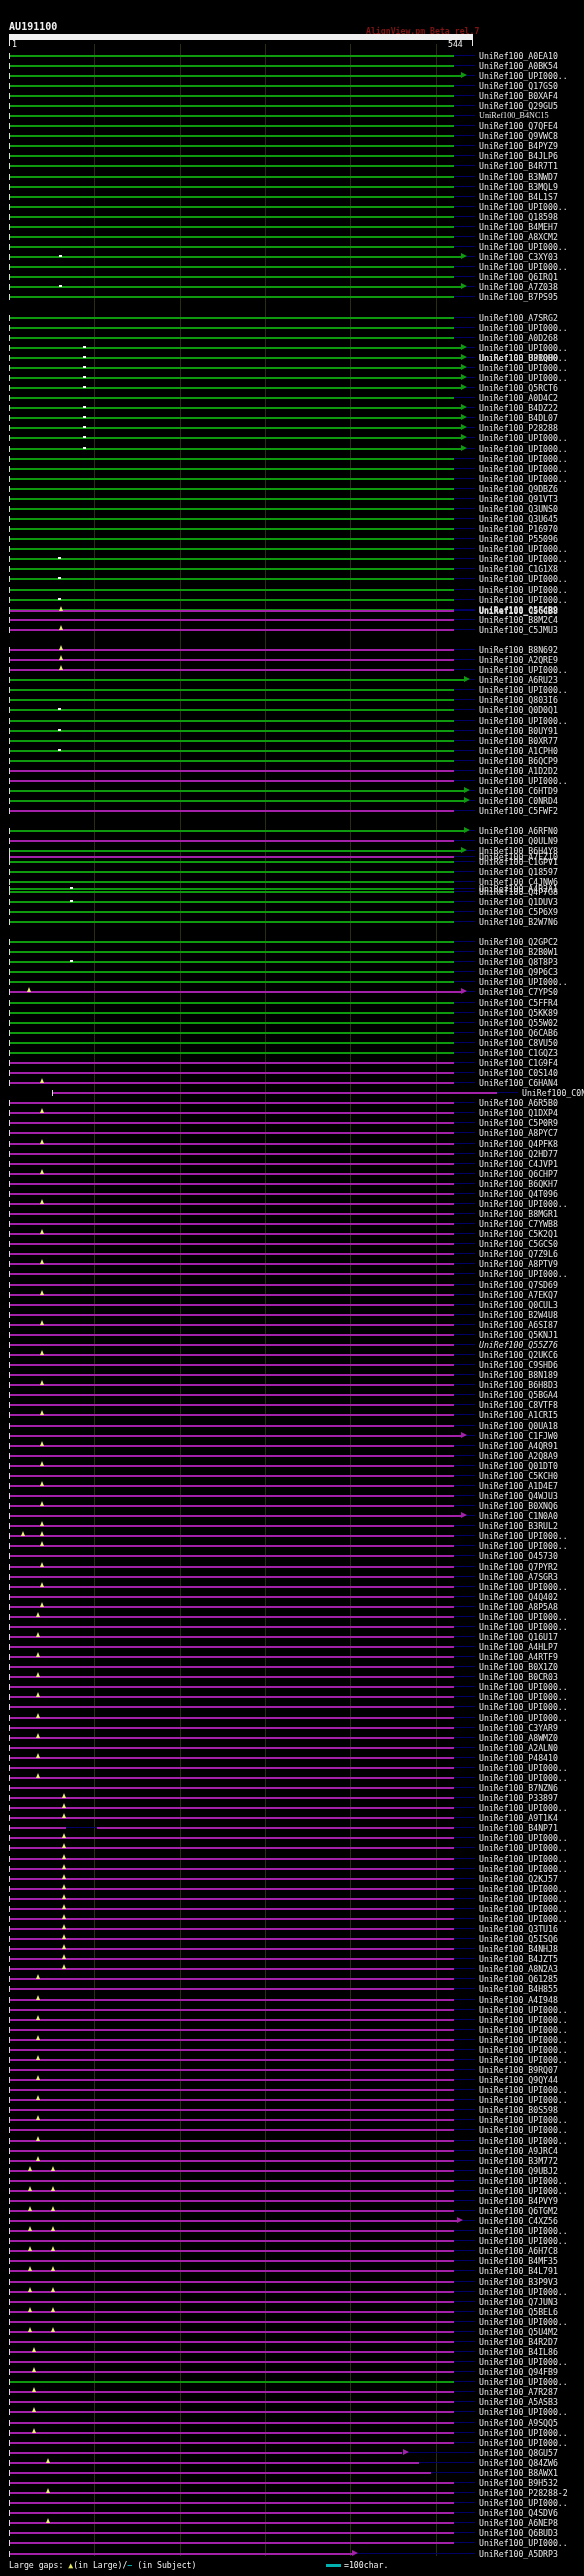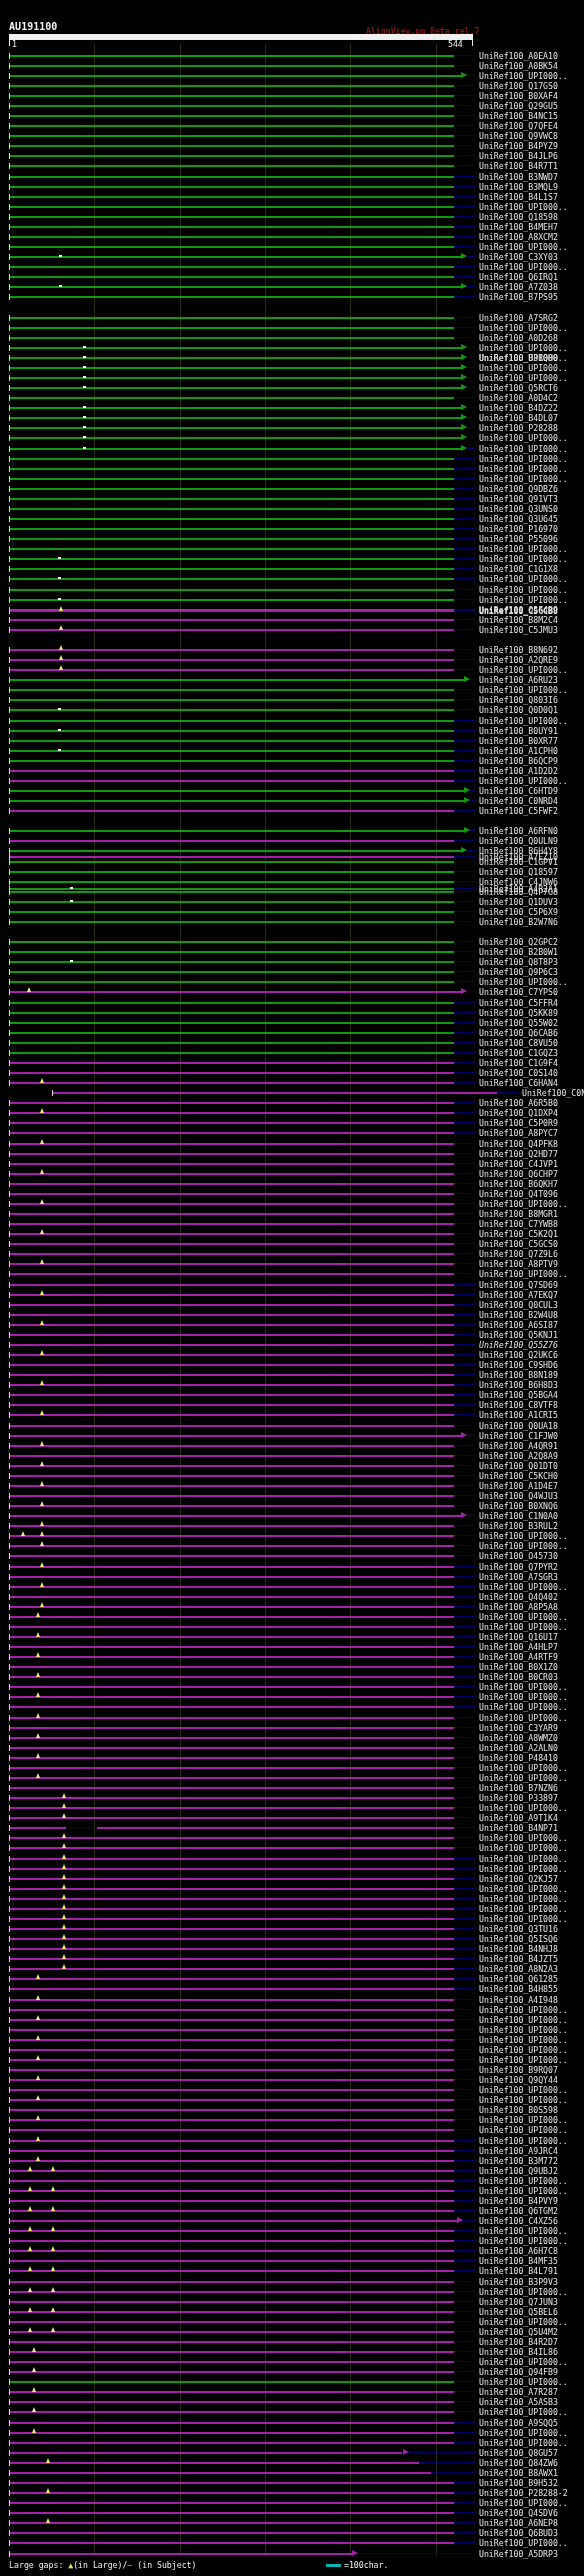--- a/index.html
+++ b/index.html
@@ -79,21 +79,21 @@
         <div class="backbone" style="left: 10px; width: 465px;"></div>
         <div class="seg" style="left: 10px; width: 444px; background: rgb(15, 153, 15);"></div>
         <div class="hlabel">UniRef100_B0XAF4</div>
       </div>
       <div class="hit-row" style="top: 101px;">
         <div class="htick"></div>
         <div class="backbone" style="left: 10px; width: 465px;"></div>
         <div class="seg" style="left: 10px; width: 444px; background: rgb(15, 153, 15);"></div>
         <div class="hlabel">UniRef100_Q29GU5</div>
       </div>
-      <div class="hit-row" style="top: 111px;">
+      <div class="hit-row" style="top: 111px; font-family: Liberation Serif, serif;">
         <div class="htick"></div>
         <div class="backbone" style="left: 10px; width: 465px;"></div>
         <div class="seg" style="left: 10px; width: 444px; background: rgb(15, 153, 15);"></div>
         <div class="hlabel">UniRef100_B4NC15</div>
       </div>
       <div class="hit-row" style="top: 121px;">
         <div class="htick"></div>
         <div class="backbone" style="left: 10px; width: 465px;"></div>
         <div class="seg" style="left: 10px; width: 444px; background: rgb(15, 153, 15);"></div>
         <div class="hlabel">UniRef100_Q7QFE4</div>

